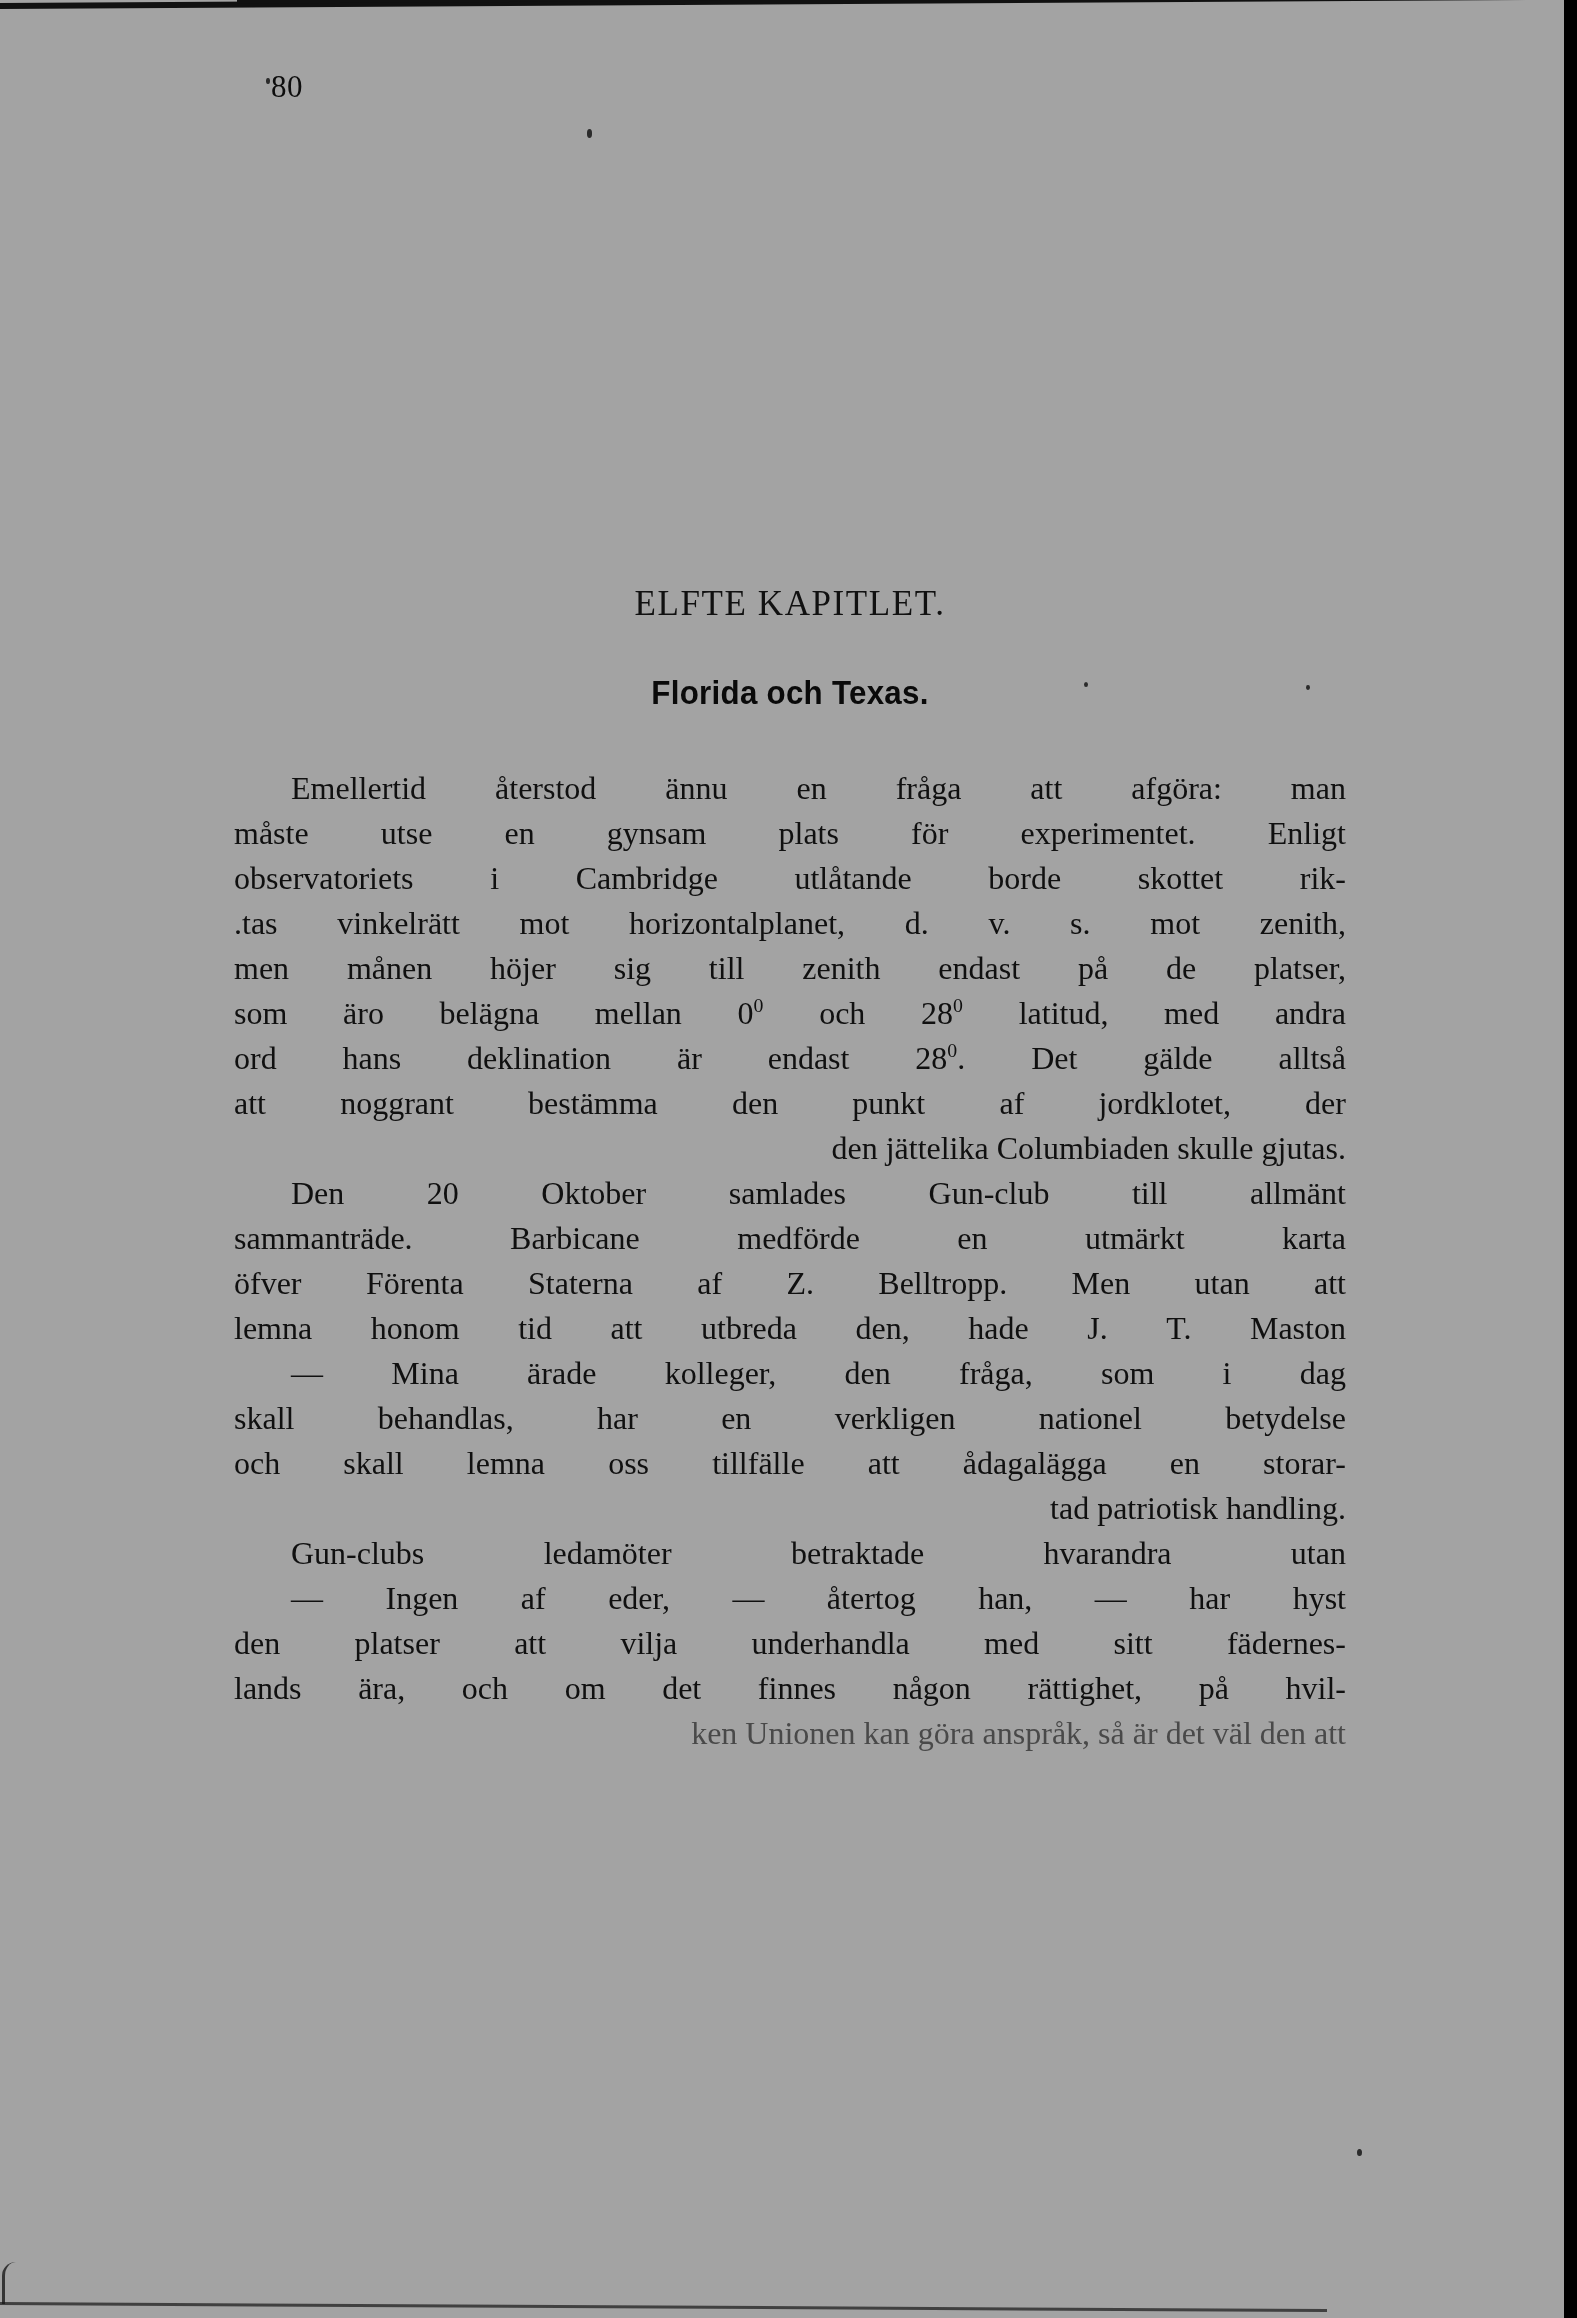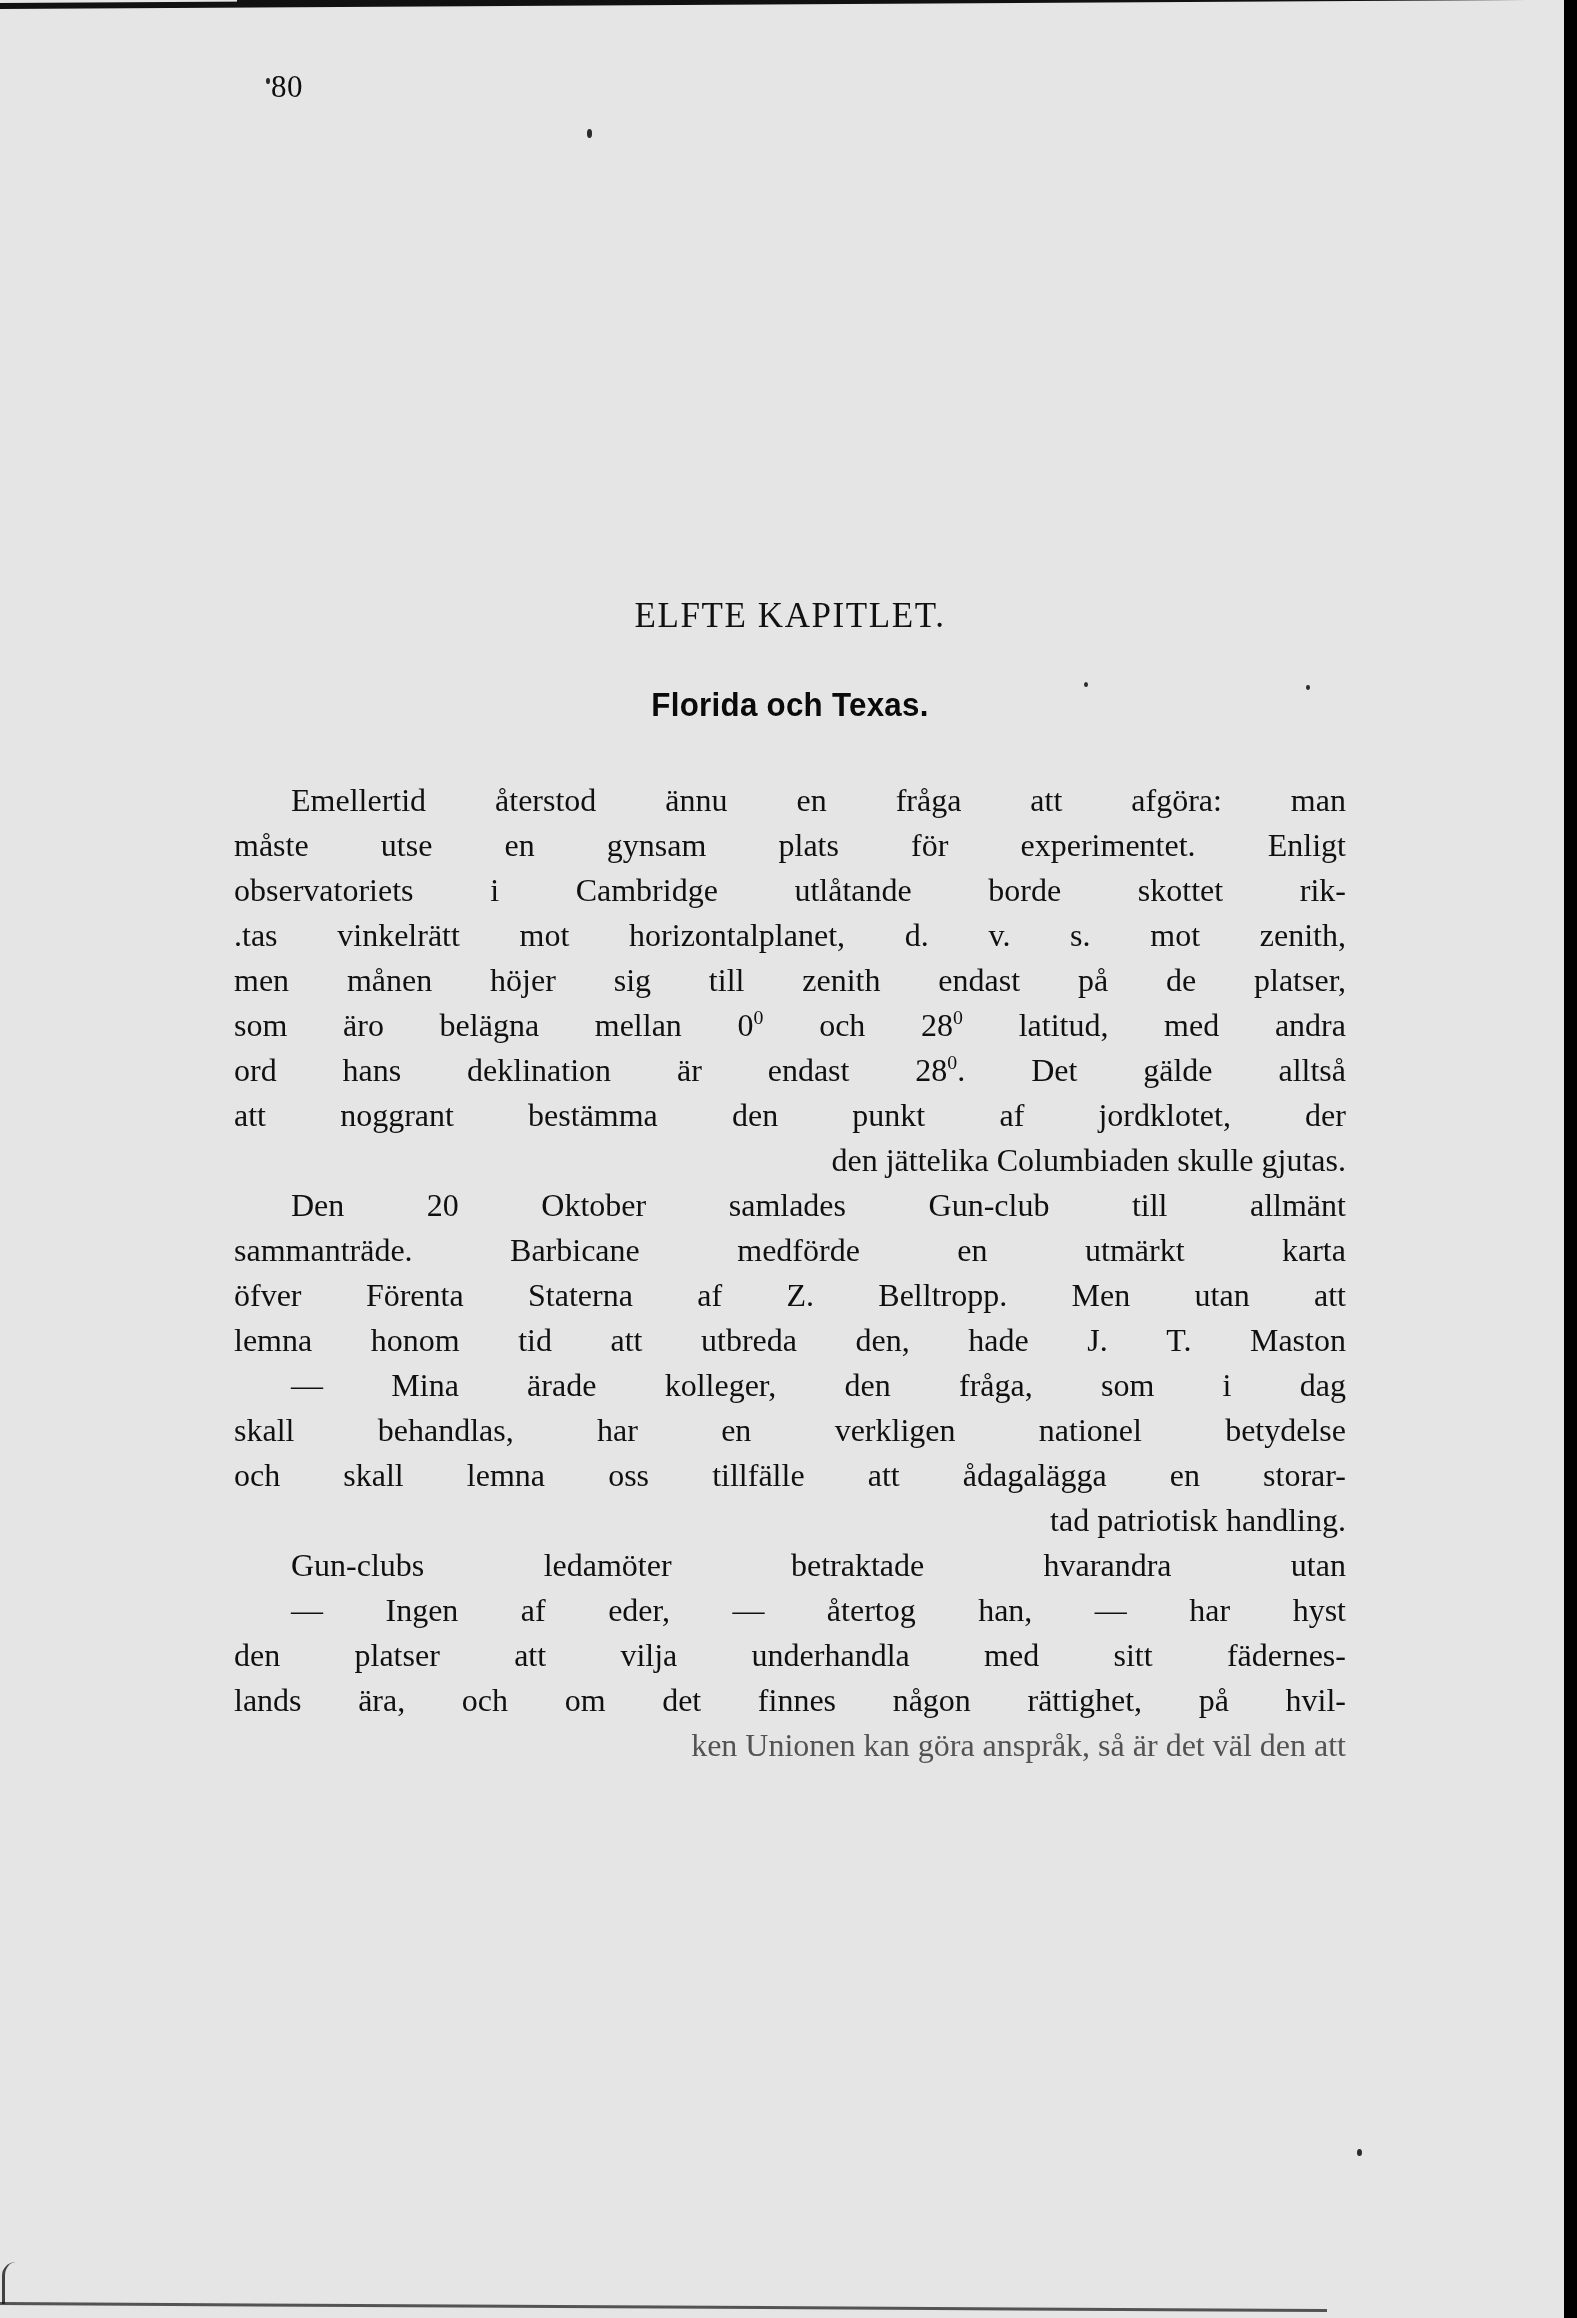--- a/index.html
+++ b/index.html
@@ -8,21 +8,21 @@
     background: #ffffff;
   }
   body {
     font-family: "Liberation Serif", "DejaVu Serif", serif;
   }
 
   #page {
     position: relative;
     width: 1578px;
     height: 2319px;
-    background: #e5e5e5;
+    background: #a3a3a3;
     overflow: hidden;
   }
 
   
   .scan-edge-top {
     position: absolute;
     left: -21.5px;
     top: 3.2px;
     width: 1628px;
     height: 5.9px;
@@ -90,21 +90,21 @@
     left: 234px;
     top: 580px;
     width: 1112px;
   }
 
   .chapter-number {
     text-align: center;
     font-size: 35px;
     letter-spacing: 1.6px;
     color: #111111;
-    margin: 16px 0 49px 0;
+    margin: 4px 0 49px 0;
     font-weight: normal;
   }
 
   .chapter-title {
     text-align: center;
     font-family: "Liberation Sans", "DejaVu Sans", sans-serif;
     font-size: 34px;
     font-weight: bold;
     letter-spacing: 0.3px;
     color: #0a0a0a;

